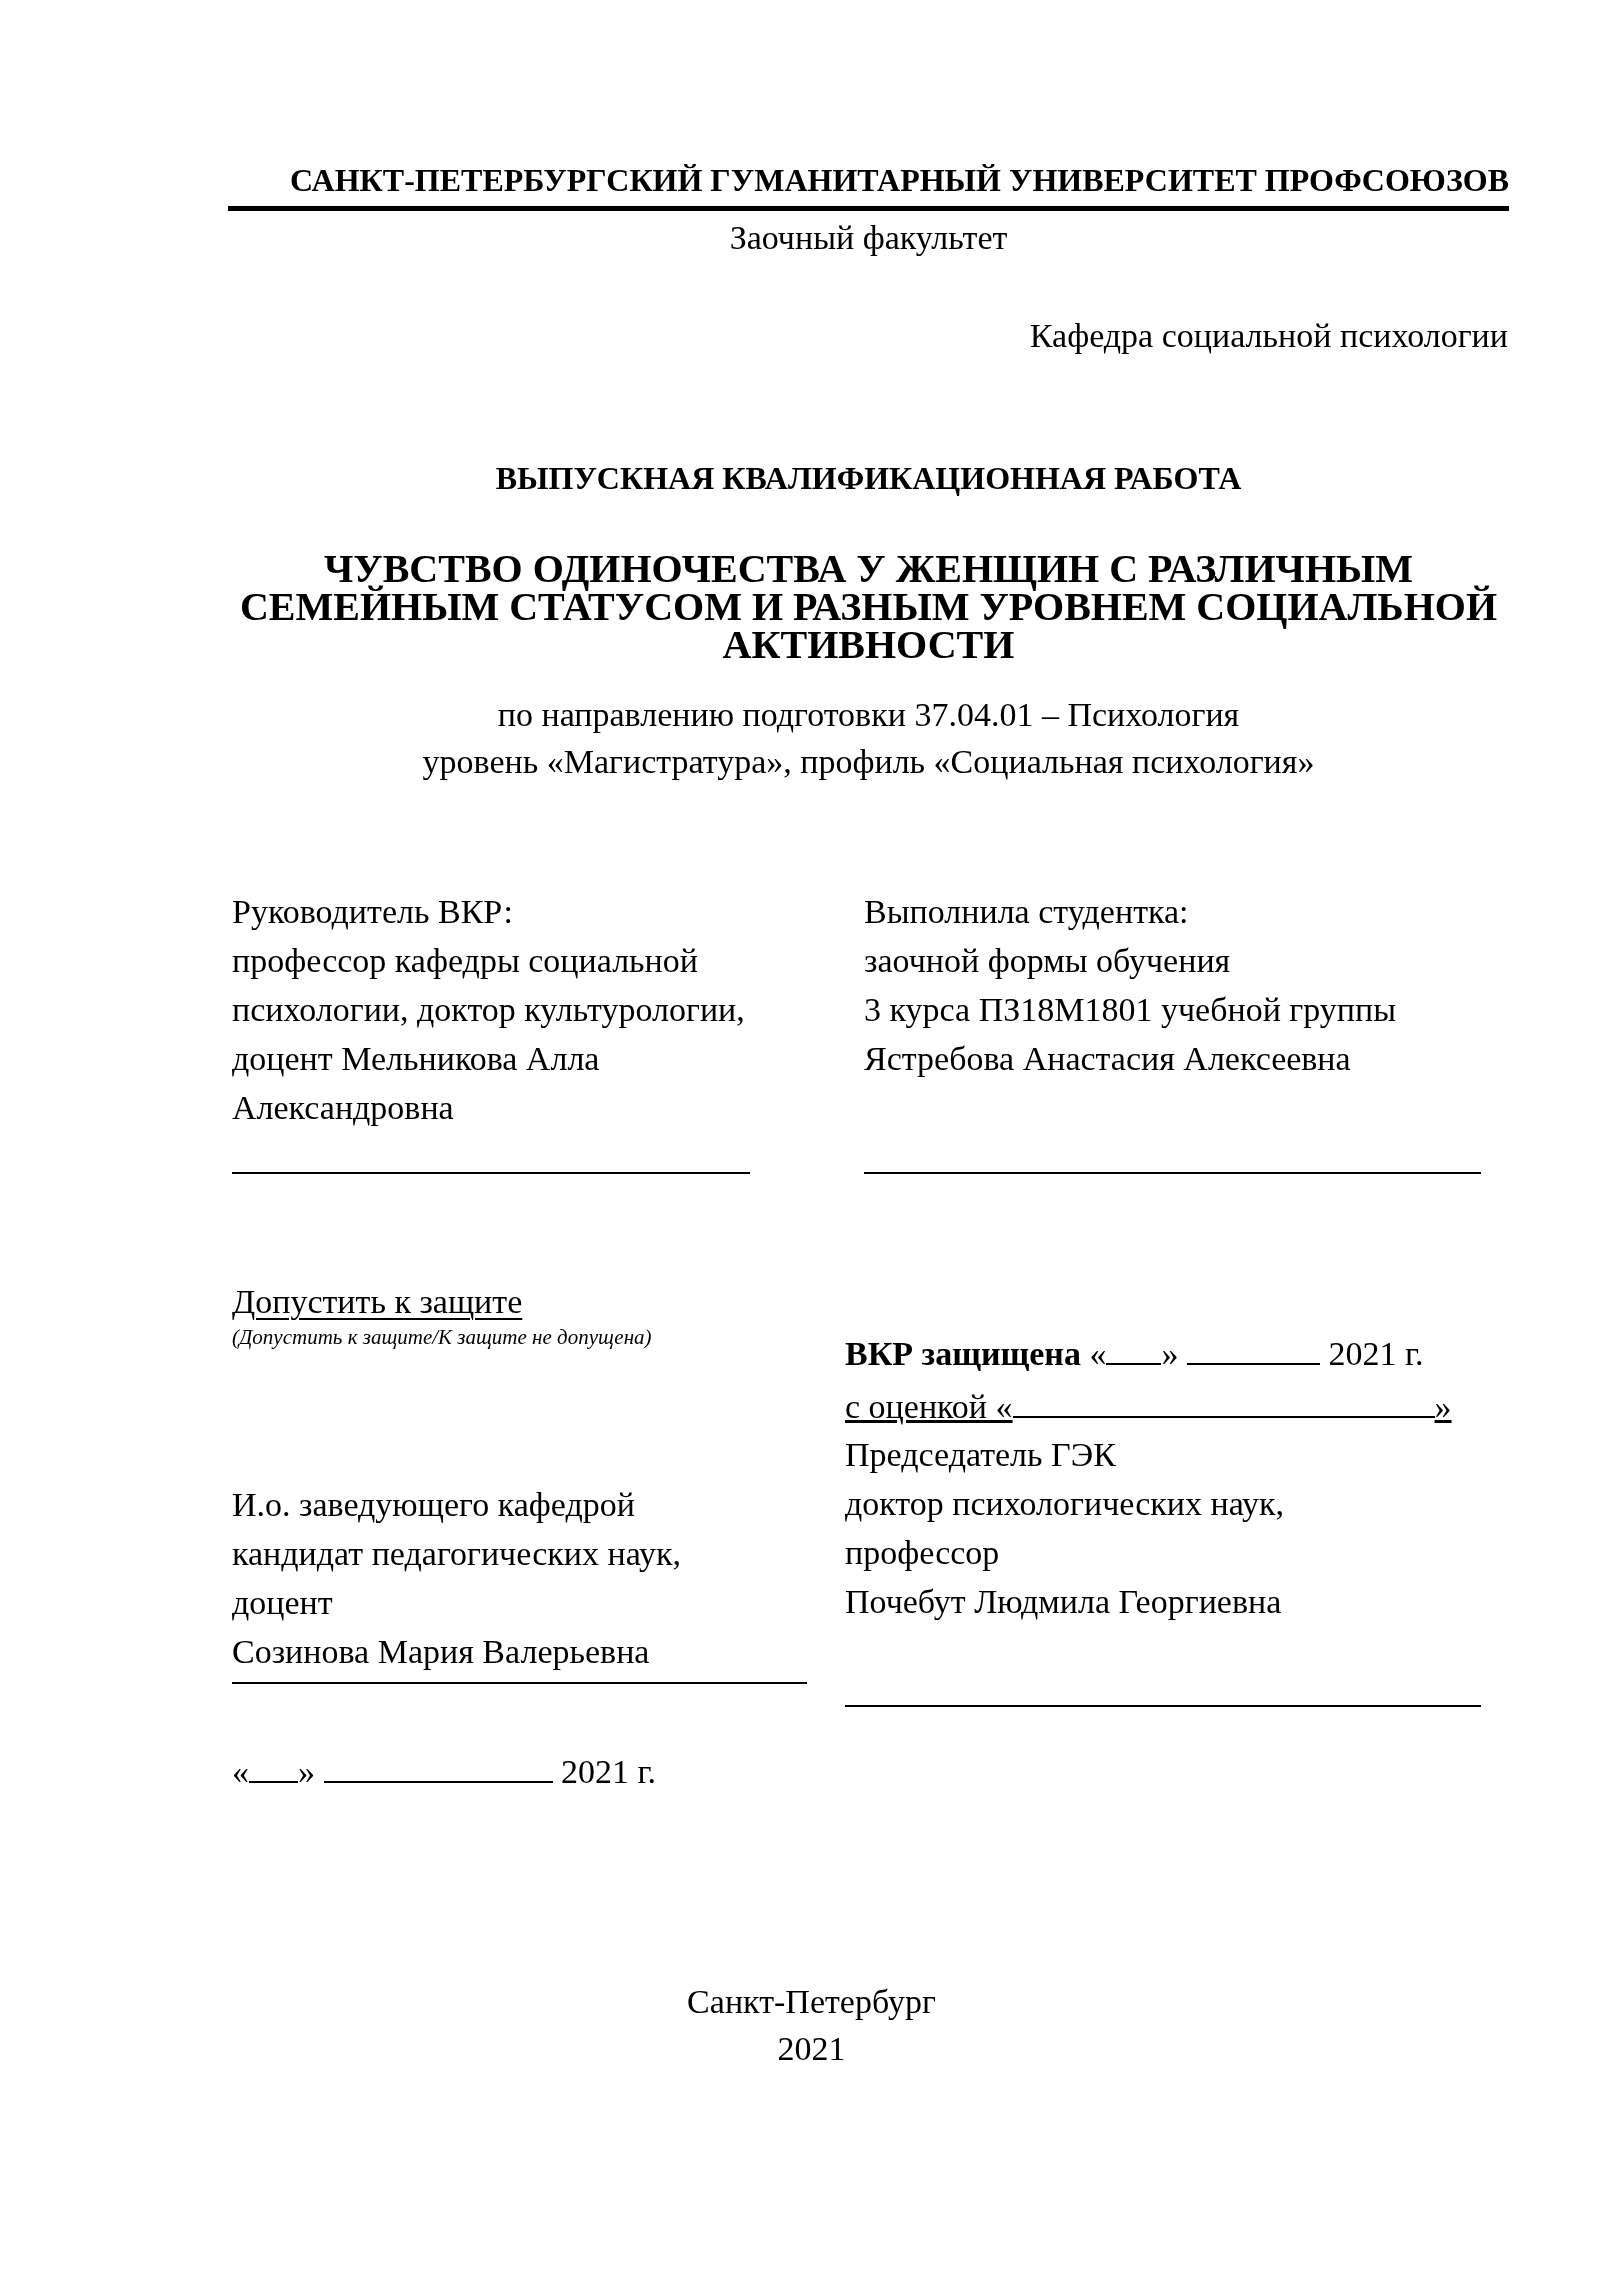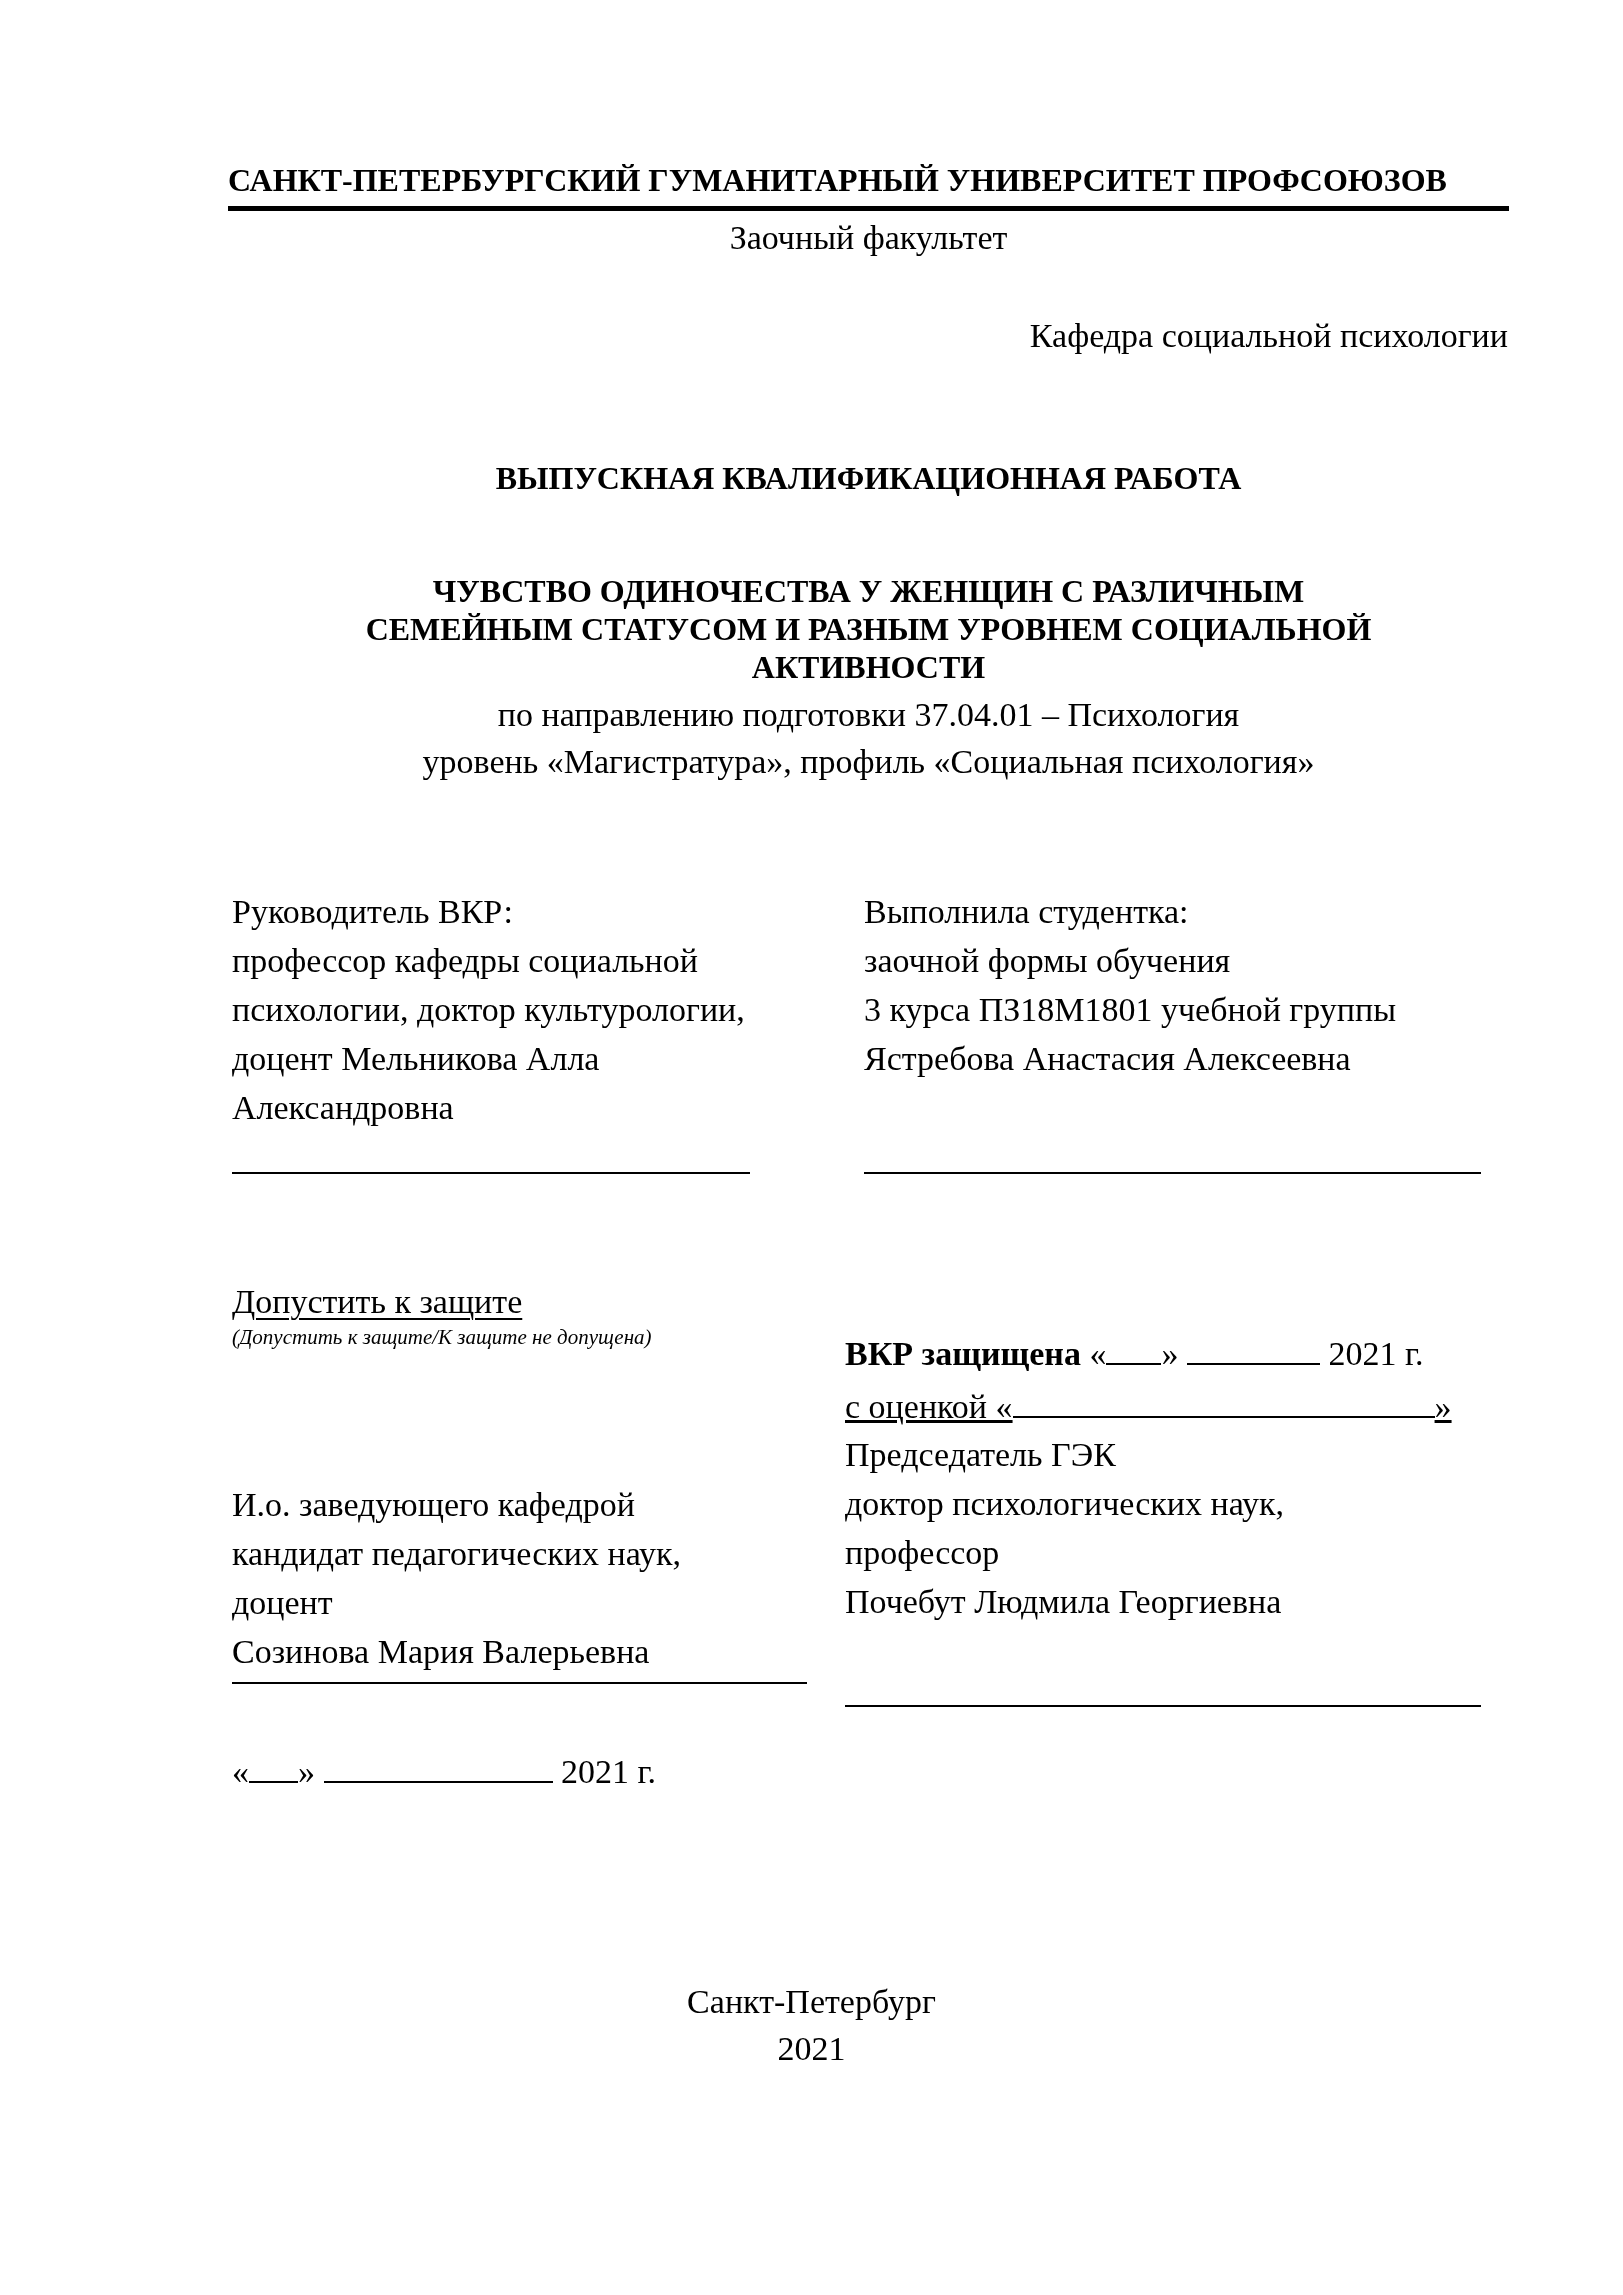--- a/index.html
+++ b/index.html
@@ -13,42 +13,42 @@
     position: relative;
     font-family: "Liberation Serif", "DejaVu Serif", serif;
     color: #000000;
     overflow: hidden;
   }
   .abs { position: absolute; }
   .bold { font-weight: bold; }
 
   .university {
     left: 228px; width: 1281px; top: 161px;
-    font-size: 32px; font-weight: bold; text-align: left;
+    font-size: 32px; font-weight: bold; text-align: right;
     line-height: 39px; white-space: nowrap;
   }
   .header-rule {
     left: 228px; width: 1281px; top: 206px; height: 4.7px;
     background: #000000;
   }
   .faculty {
     left: 228px; width: 1281px; top: 216px;
     font-size: 34px; text-align: center; line-height: 43px;
   }
   .department {
     right: 115px; top: 314px;
     font-size: 34px; line-height: 43px; text-align: right; white-space: nowrap;
   }
   .work-type {
     left: 228px; width: 1281px; top: 459px;
     font-size: 32px; font-weight: bold; text-align: center; line-height: 39px;
   }
   .work-title {
     left: 228px; width: 1281px; top: 550px;
-    font-size: 32px; font-weight: bold; text-align: center; line-height: 38px; margin-top: 22px;
+    font-size: 40px; font-weight: bold; text-align: center; line-height: 38px;
   }
   .work-title div { white-space: nowrap; }
   .direction {
     left: 228px; width: 1281px; top: 691px;
     font-size: 34px; text-align: center; line-height: 47px;
   }
   .direction div { white-space: nowrap; }
 
   .col-left { left: 232px; width: 597px; }
   .col-right { left: 864px; width: 644px; }

